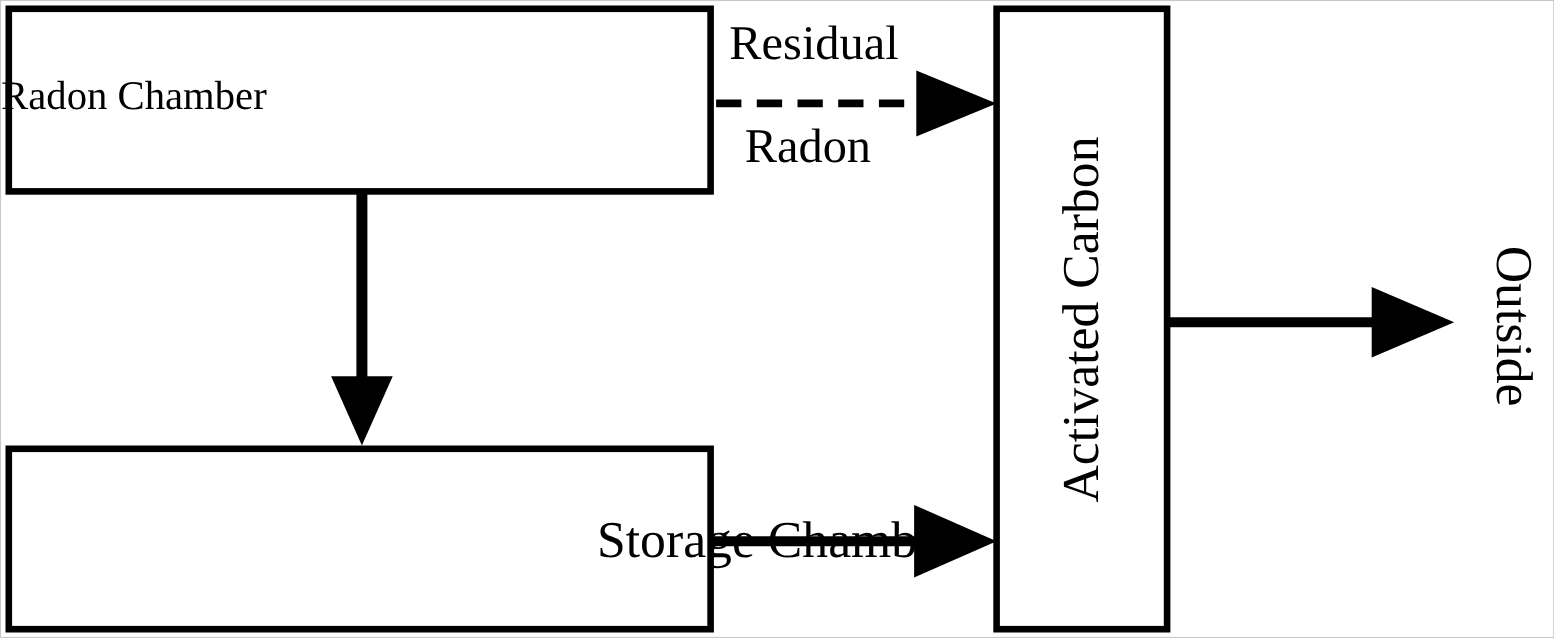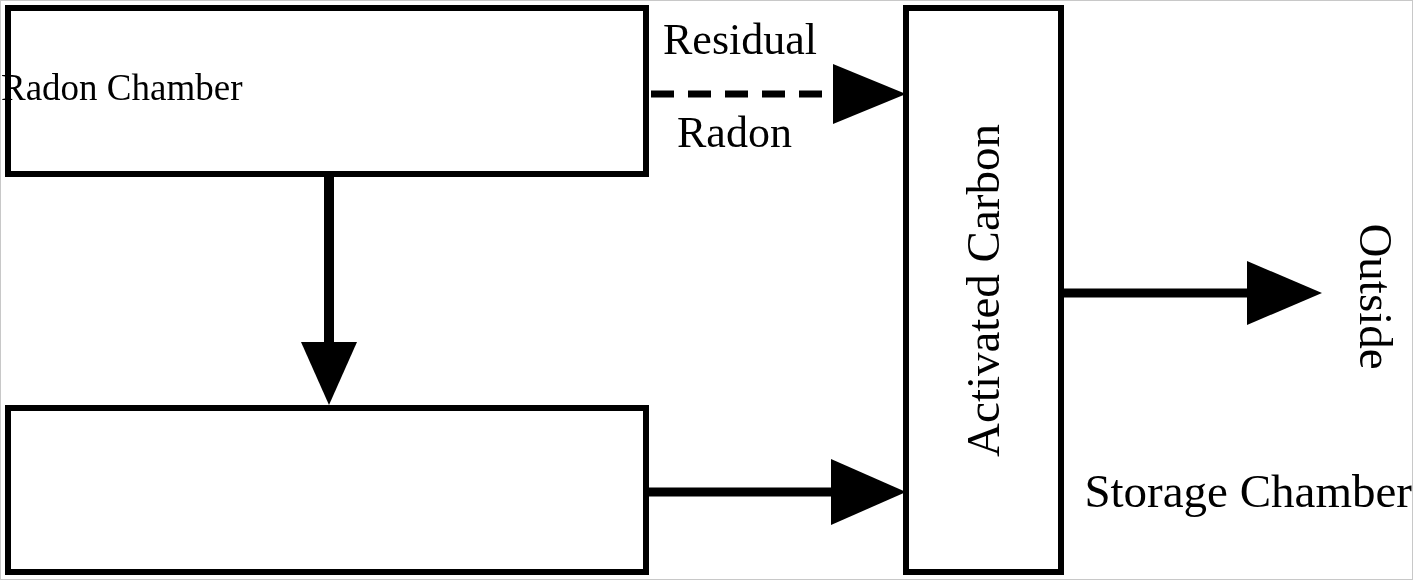--- a/index.html
+++ b/index.html
@@ -37,21 +37,21 @@
     font-family: "Liberation Serif", "DejaVu Serif", serif;
     font-weight: 400;
     line-height: 1;
   }
   #radon-chamber-label {
     left: 0; right: 0; top: 68px;
     font-size: 37px;
   }
   #storage-chamber-label {
     left: 0; right: 0; top: 467px;
-    text-align: right;
+    text-align: center;
     font-size: 47px;
   }
   
   #activated-carbon-label {
     left: 902px; top: 4px; width: 161px; height: 570px;
     display: flex; align-items: center; justify-content: center;
   }
   #activated-carbon-label span {
     display: block;
     transform: rotate(-90deg);

